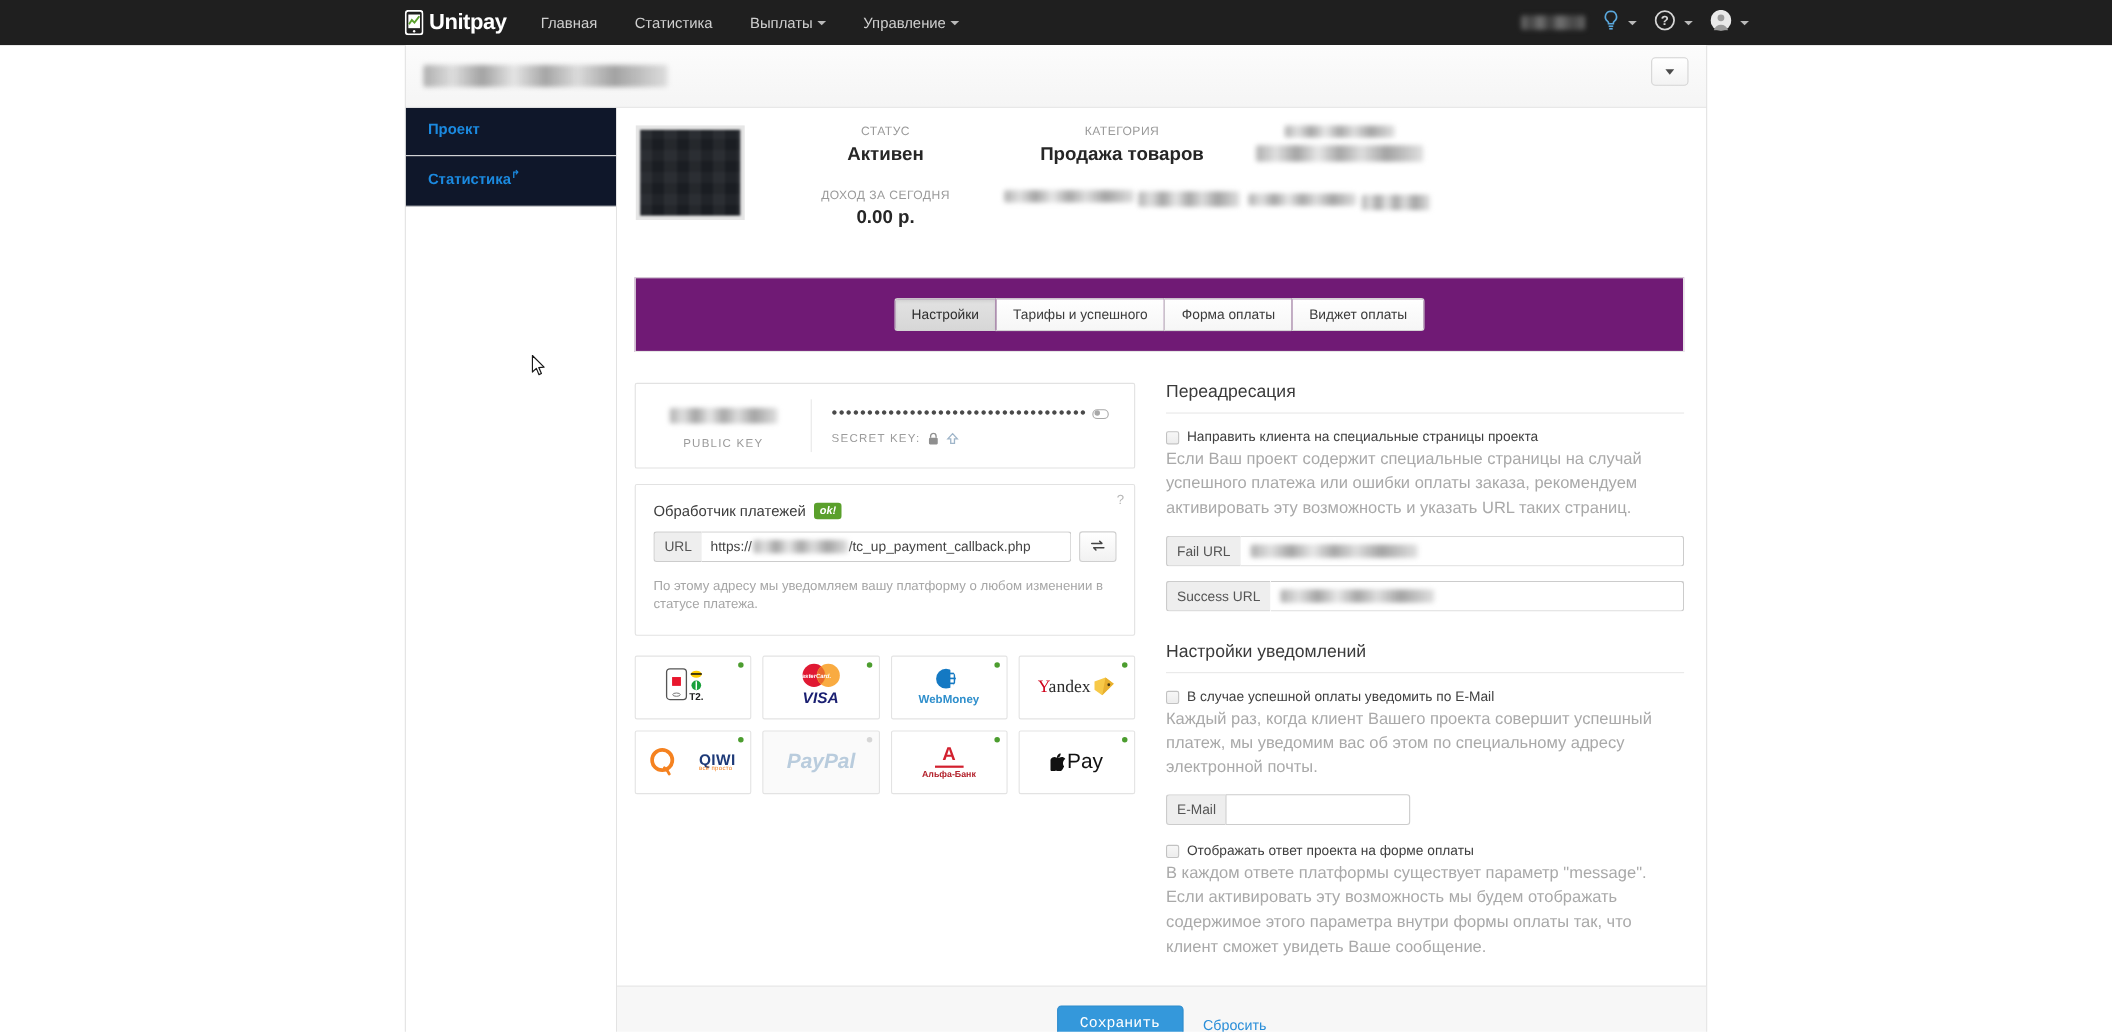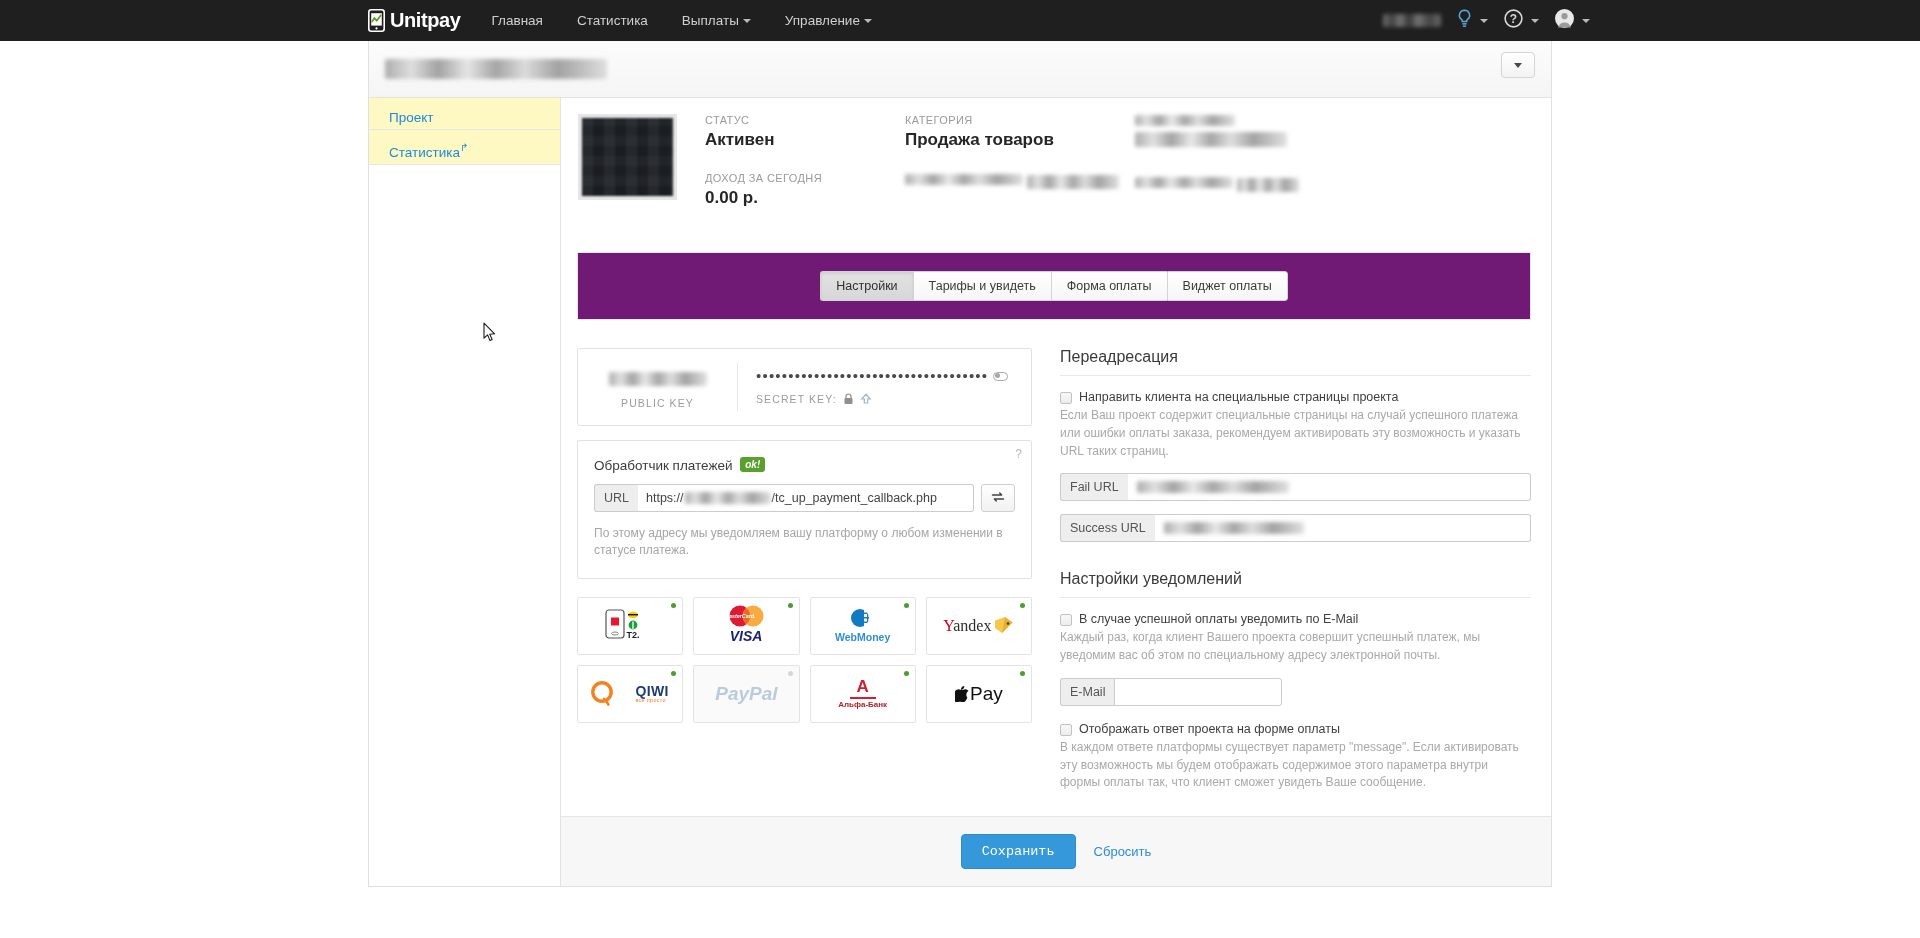--- a/index.html
+++ b/index.html
@@ -94,32 +94,32 @@
   .body-row { display: flex; min-height: 772px; }
 
   
   .sidebar {
     width: 192px; flex: 0 0 192px;
     border-right: 1px solid #e3e3e3;
     background: #fff;
     padding-top: 0;
   }
   .side-item {
-    display: block; padding: 12px 0 4px 20px;
-    font-size: 13.5px; font-weight: 400; color: #1b8ae0;
+    display: block; padding: 12px 0 16px 20px;
+    font-size: 13.5px; font-weight: 700; color: #1b8ae0;
     text-decoration: none; border-bottom: 1px solid #e7e7e7;
-    background: #fef9c3; cursor: pointer;
+    background: #0f172a; cursor: pointer;
   }
   .side-item:first-child { border-top: none; }
   .side-item .ext { font-size: 10px; vertical-align: super; }
 
   
   .main { flex: 1; padding: 16px 20px 0 16px; background: #fff; }
 
-  .summary { display: flex; gap: 0; padding: 0 0 0 1px; }
+  .summary { display: flex; gap: 0; padding: 0 0 0 1px; text-align: center; }
   .thumb {
     width: 99px; height: 86px; flex: 0 0 99px;
     background: #e6e6e6; padding: 4px; margin-right: 28px;
   }
   .thumb-inner {
     width: 100%; height: 100%;
     background:
       repeating-linear-gradient(0deg, #1c1f24 0 10px, #23262b 10px 20px),
       repeating-linear-gradient(90deg, rgba(255,255,255,.04) 0 11px, rgba(0,0,0,.05) 11px 22px);
     background-blend-mode: overlay;
@@ -225,21 +225,21 @@
 
   
   .sec-title { font-size: 16px; color: #3a3a3a; font-weight: 400; }
   .sec-rule { border: none; border-top: 1px solid #e8e8e8; margin: 9px 0 14px; }
   .chk-row { display: flex; align-items: flex-start; gap: 7px; }
   .chk {
     width: 12px; height: 12px; border: 1px solid #c2c2c2; border-radius: 2px;
     background: linear-gradient(#f7f7f7,#ededed); flex: 0 0 12px; margin-top: 2px; cursor: pointer;
   }
   .chk-label { font-size: 12.5px; color: #3f3f3f; }
-  .desc { font-size: 12px; color: #a9a9a9; line-height: 1.48; margin-top: 3px; }
+  .desc { font-size: 15px; color: #a9a9a9; line-height: 1.48; margin-top: 3px; }
   .field-row { display: flex; margin-top: 13px; border-radius: 12px; }
   .field-row .addon { min-width: 0; }
   .blur-input {
     flex: 1; border: 1px solid #ccc; border-left: none; border-radius: 0 3px 3px 0;
     background: #fff; display: flex; align-items: center; padding: 0 9px; height: 28px;
   }
   .blur-input .blur { height: 12px; }
 
   
   .footer {
@@ -358,21 +358,21 @@
                 <div class="blur" style="width:152px;height:15px;margin-bottom:28px;"></div>
                 <div class="blur" style="width:98px;height:11px;margin-bottom:5px;"></div>
                 <div class="blur" style="width:62px;height:14px;"></div>
               </div>
             </div>
           </div>
 
           <div class="tabbar-wrap">
             <div class="btn-group">
               <button class="tab-btn active">Настройки</button>
-              <button class="tab-btn">Тарифы и увидеть</button>
+              <button class="tab-btn">Тарифы и успешного</button>
               <button class="tab-btn">Форма оплаты</button>
               <button class="tab-btn">Виджет оплаты</button>
             </div>
           </div>
 
           <div class="cols">
 
             <div class="col-left">
 
               <div class="card keys-card">

